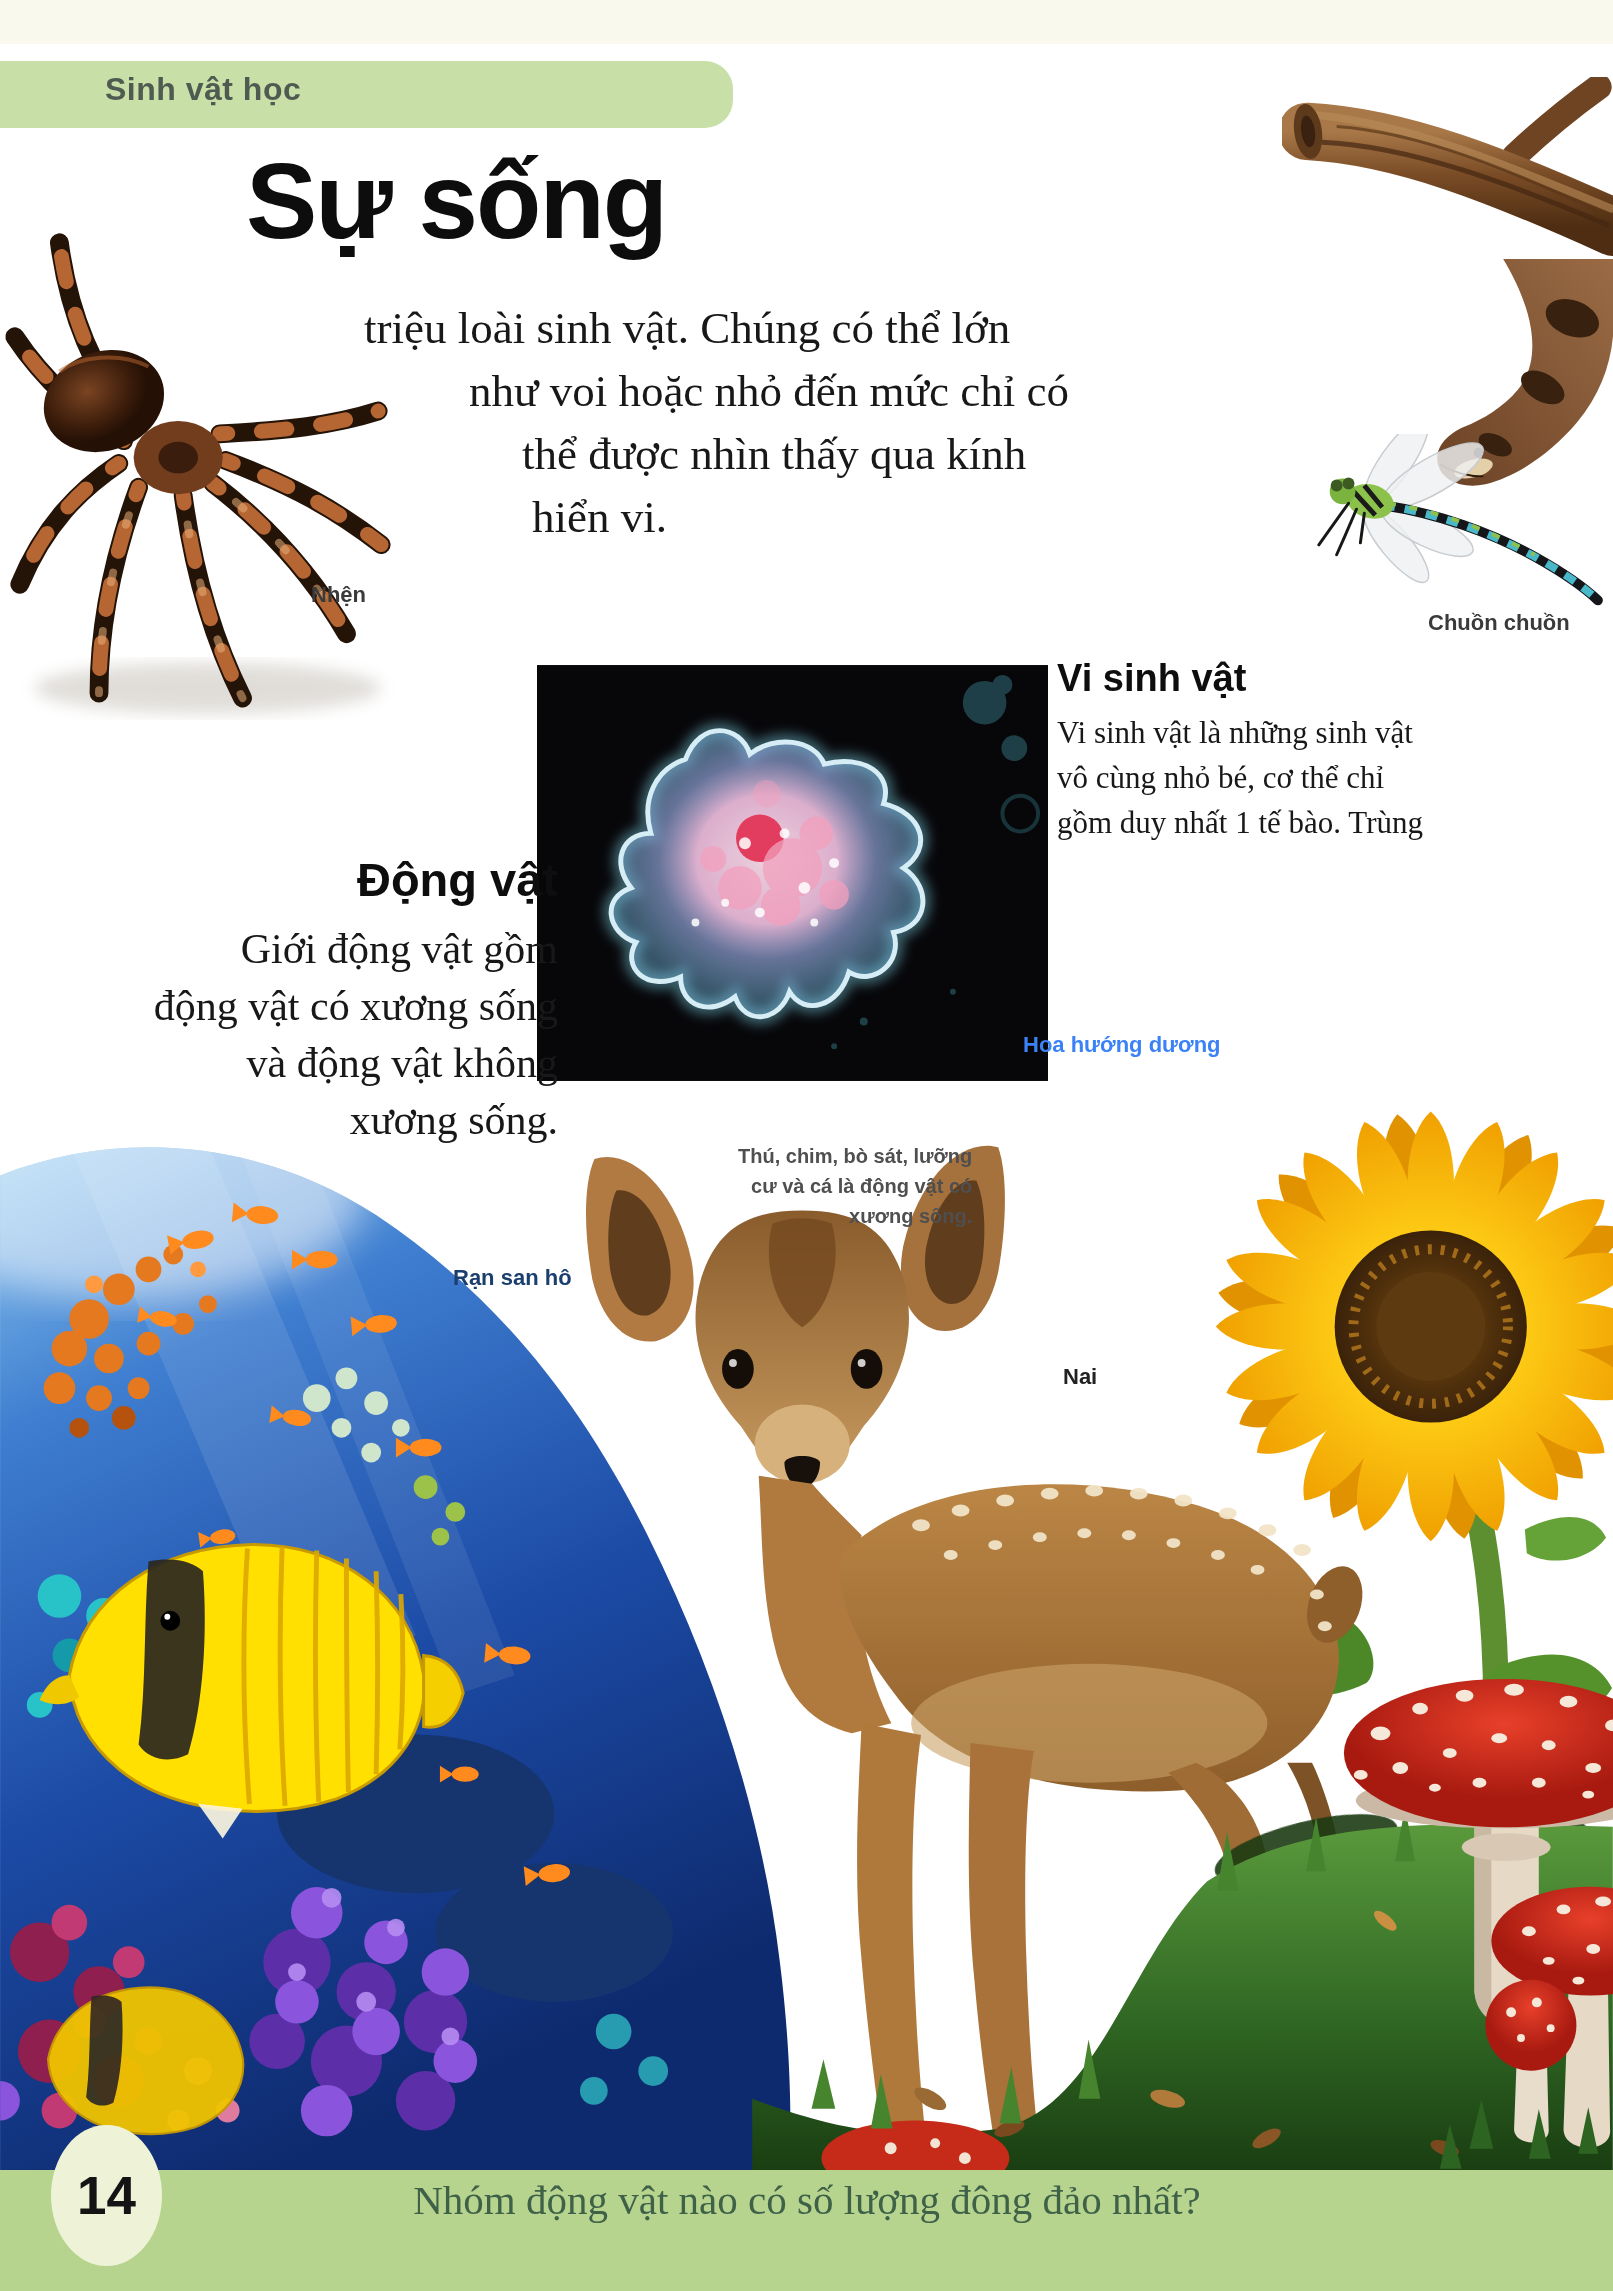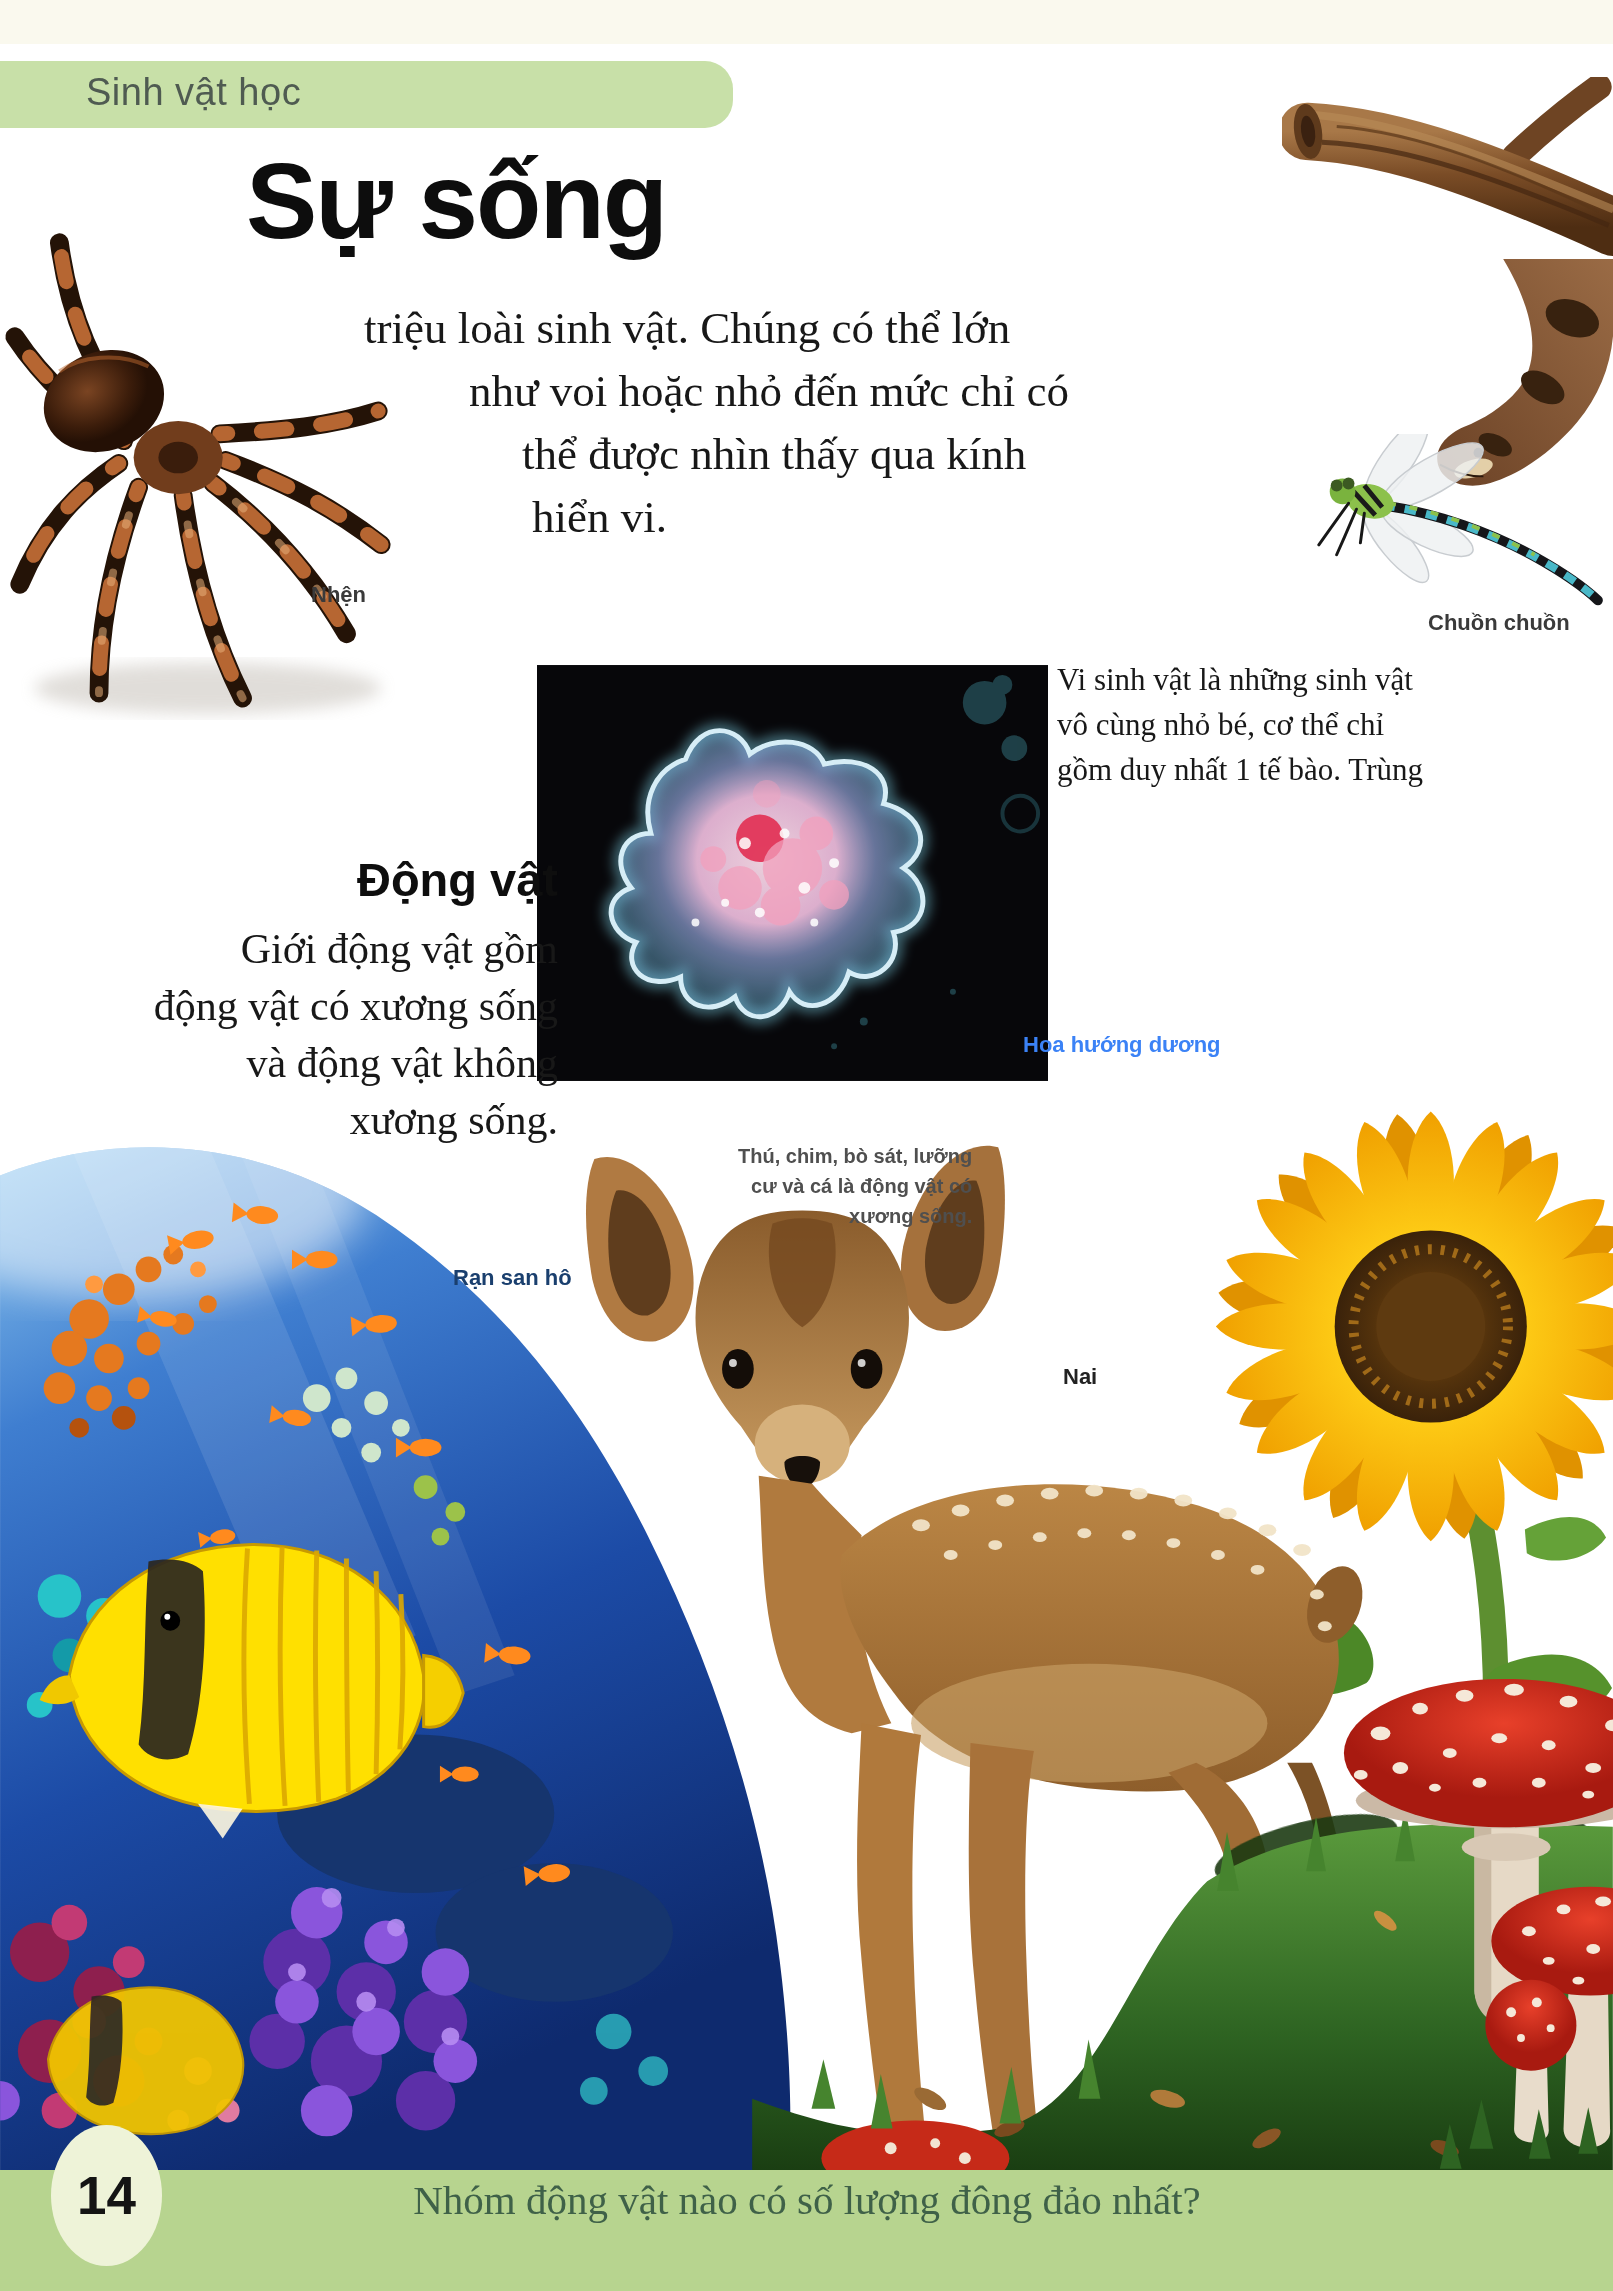--- a/index.html
+++ b/index.html
@@ -1,21 +1,21 @@
 <!DOCTYPE html>
 <html><head>
 <meta charset="utf-8">
 <style>
   html,body{margin:0;padding:0;background:#888;}
   #page{position:relative;width:1614px;height:2292px;background:#ffffff;overflow:hidden;
         font-family:"Liberation Sans",sans-serif;}
   .abs{position:absolute;}
   #top-strip{left:0;top:0;width:1614px;height:44px;background:#faf9ee;}
   #banner{left:0;top:61px;width:733px;height:67px;background:#c8e0a8;border-radius:0 28px 28px 0;}
-  #banner span{position:absolute;left:86px;top:10px;font-size:38px;font-weight:normal;color:#4f5b51;letter-spacing:0.5px;}
+  #banner span{position:absolute;left:105px;top:10px;font-size:32px;font-weight:bold;color:#4f5b51;letter-spacing:0.5px;}
   #title{left:246px;top:139px;font-size:107px;font-weight:bold;color:#0d0d0d;letter-spacing:-2px;}
   .serif{font-family:"Liberation Serif",serif;color:#181818;}
   #intro{left:364px;top:297px;font-size:45px;line-height:63px;}
   #intro .l1{margin-left:14px}#intro .l2{margin-left:0px}#intro .l3{margin-left:105px}
   #intro .l4{margin-left:158px}#intro .l5{margin-left:168px}
   .photo-label{font-size:22px;font-weight:bold;color:#3a3a3a;}
   #label-spider{left:311px;top:582px;}
   #label-dragonfly{left:1428px;top:610px;}
   #label-sunflower{left:1023px;top:1032px;color:#3b82f6;}
   #label-reef{left:453px;top:1265px;color:#1a3f6e;}
@@ -214,20 +214,21 @@
     <h2>Động vật</h2>
     <div class="body">
       <div>Giới động vật gồm</div>
       <div>động vật có xương sống</div>
       <div>và động vật không</div>
       <div>xương sống.</div>
     </div>
   </div>
 
   <div id="sec-microbes" class="abs">
+    <h2>Vi sinh vật</h2>
     <div class="body">
       <div>Vi sinh vật là những sinh vật</div>
       <div>vô cùng nhỏ bé, cơ thể chỉ</div>
       <div>gồm duy nhất 1 tế bào. Trùng</div>
     </div>
   </div>
 
   <svg id="sunflower" class="abs" viewBox="0 0 420 832">
     <defs>
       <linearGradient id="petG" x1="0" y1="0" x2="1" y2="0">

